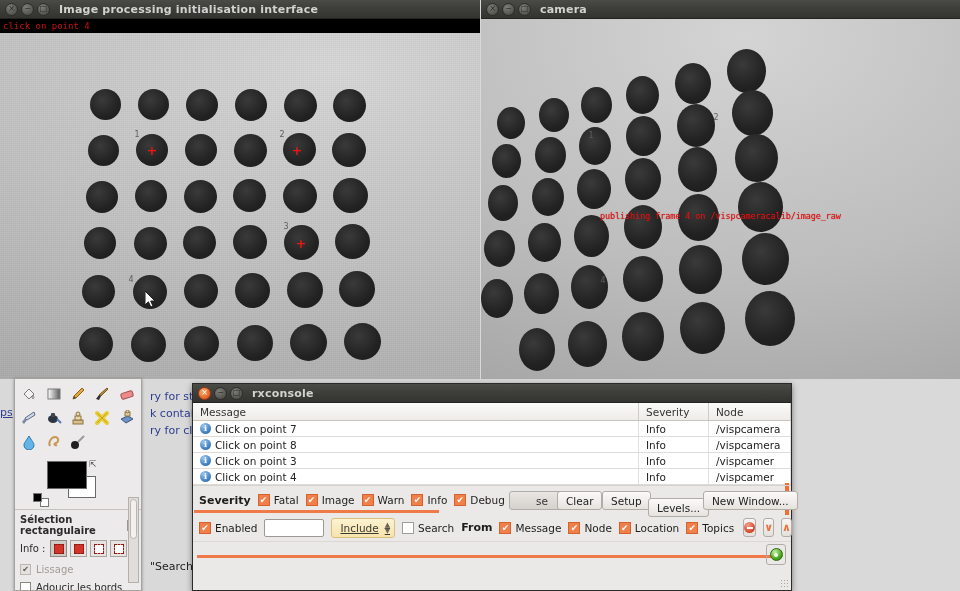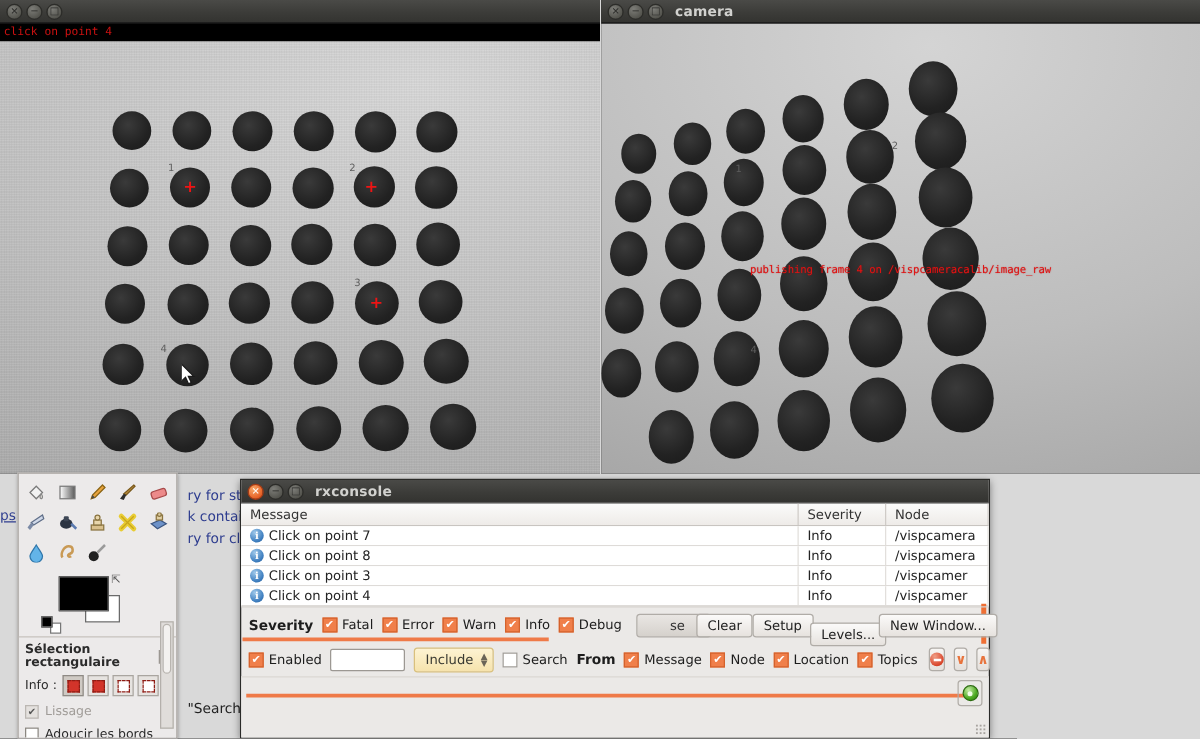--- a/index.html
+++ b/index.html
@@ -263,21 +263,21 @@
   }
   .txtin {
     width: 60px; height: 18px; background: #fff;
     border: 1px solid #9c9893; border-radius: 2px;
   }
   #include-dd {
     height: 20px; padding: 0 4px 0 8px;
     background: linear-gradient(to bottom, #fdf3d2, #f6e3ad);
     border: 1px solid #d9c07d; border-radius: 3px;
     font-size: 10.5px; color: #3a3a32;
-    display: flex; align-items: center; gap: 6px;
+    display: flex; align-items: center; gap: 6px; text-decoration: underline;
   }
   #include-dd .spin { display: flex; flex-direction: column; line-height: 6px; font-size: 7px; color: #6a6457; }
   .sbtn {
     width: 18px; height: 19px;
     background: linear-gradient(to bottom, #f7f5f3, #e4e0dc);
     border: 1px solid #b0aca7; border-radius: 3px;
     display: flex; align-items: center; justify-content: center;
   }
   .sbtn .circ {
     width: 11px; height: 11px; border-radius: 50%;
@@ -320,20 +320,21 @@
   <div class="bg-text" style="left:150px; top:424px;">ry for clas</div>
   <div class="bg-text" style="left:150px; top:560px; color:#222;">"Search"</div>
 
   <div id="win-imgproc">
     <div class="win-titlebar">
       <div class="win-btns">
         <span class="wb">×</span>
         <span class="wb">−</span>
         <span class="wb">□</span>
       </div>
+      <div class="win-title">Image processing initialisation interface</div>
     </div>
 
     <div id="imgproc-status">click on point 4</div>
 
     <div id="imgproc-canvas">
       <div class="noise"></div>
 
       <div class="dot" style="left:90px;top:56px;width:31px;height:31px;"></div>
       <div class="dot" style="left:138px;top:56px;width:31px;height:31px;"></div>
       <div class="dot" style="left:186px;top:56px;width:32px;height:32px;"></div>
@@ -648,21 +649,21 @@
 
     <div class="rx-bar" id="rx-sev-bar">
       <span class="bold-lbl">Severity</span>
 
       <span class="chk">
         <span class="cb-on">✔</span>
         <span>Fatal</span>
       </span>
       <span class="chk">
         <span class="cb-on">✔</span>
-        <span>Error</span>
+        <span>Image</span>
       </span>
       <span class="chk">
         <span class="cb-on">✔</span>
         <span>Warn</span>
       </span>
       <span class="chk">
         <span class="cb-on">✔</span>
         <span>Info</span>
       </span>
       <span class="chk" style="position:relative;z-index:2;">

